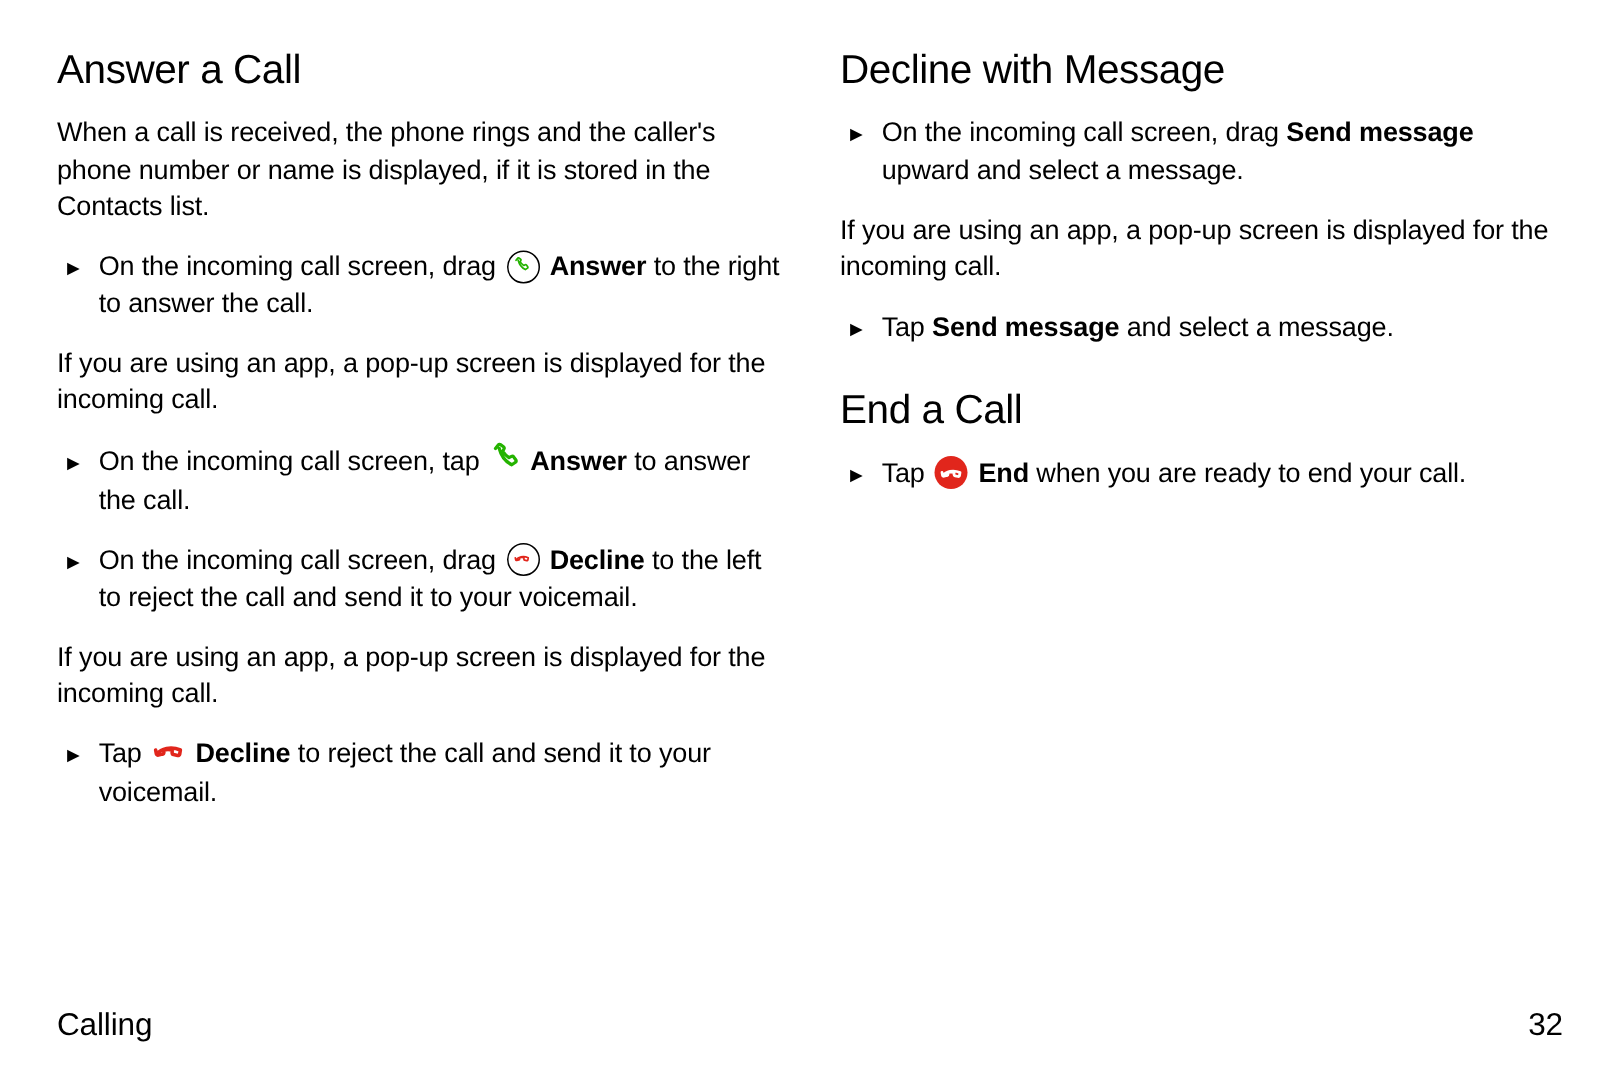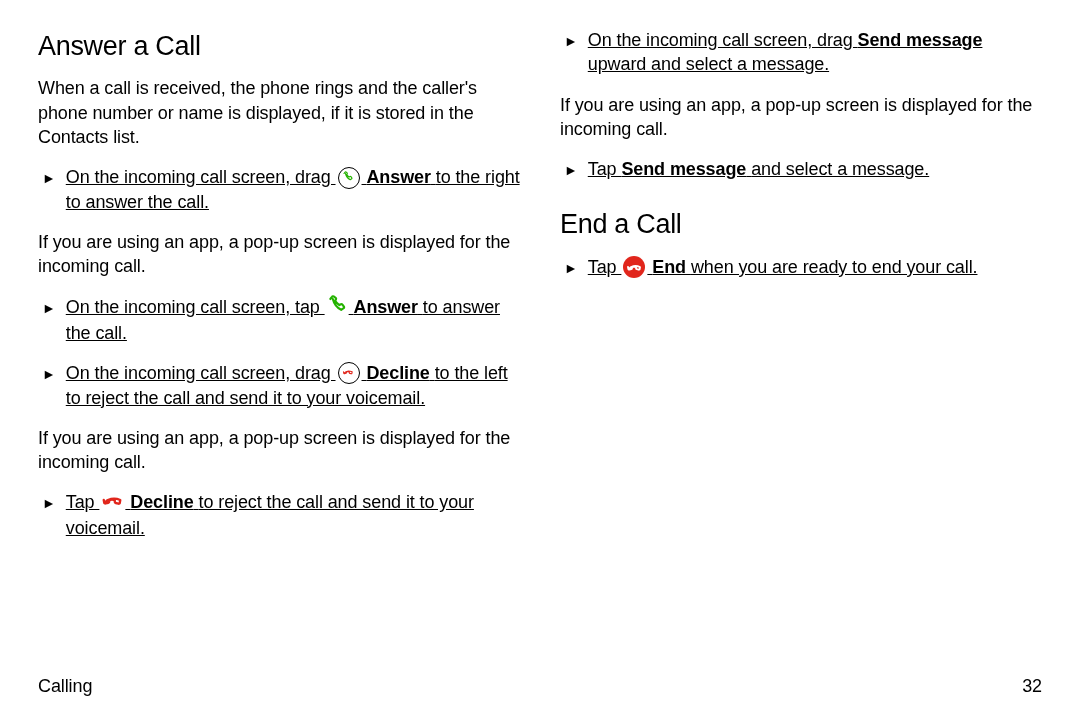--- a/index.html
+++ b/index.html
@@ -37,21 +37,21 @@
       gap: 10px;
       padding-left: 4px;
       margin-bottom: 16px;
     }
     .arrow {
       flex: 0 0 auto;
       font-size: 14px;
       line-height: 24px;
       padding-top: 1px;
     }
-    .step .txt { flex: 1; text-decoration: underline; }
+    .step .txt { flex: 1; }
     strong { font-weight: 700; }
 
     .ic {
       display: inline-flex;
       width: 22px;
       height: 22px;
       border-radius: 50%;
       vertical-align: middle;
       position: relative;
       top: -1px;
@@ -82,21 +82,21 @@
       margin: 0 2px;
     }
 
     .footer {
       position: absolute;
       left: 38px;
       right: 38px;
       bottom: 22px;
       display: flex;
       justify-content: space-between;
-      font-size: 18px;
+      font-size: 21px;
     }
   </style>
 </head>
 <body>
 
 <div class="columns">
 
   <div class="col">
 
     <h2>Answer a Call</h2>
@@ -161,20 +161,21 @@
         </span>
         <strong>Decline</strong>
         <span> to reject the call and send it to your voicemail.</span>
       </span>
     </div>
 
   </div>
 
   <div class="col">
 
+    <h2>Decline with Message</h2>
 
     <div class="step">
       <span class="arrow">►</span>
       <span class="txt">
         <span>On the incoming call screen, drag </span>
         <strong>Send message</strong>
         <span> upward and select a message.</span>
       </span>
     </div>
 

